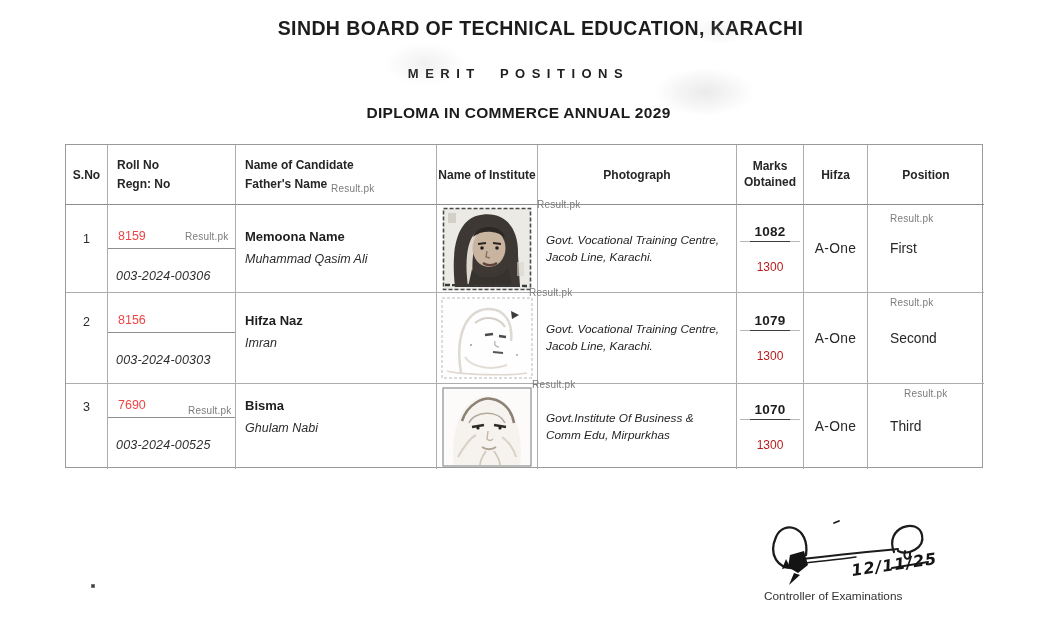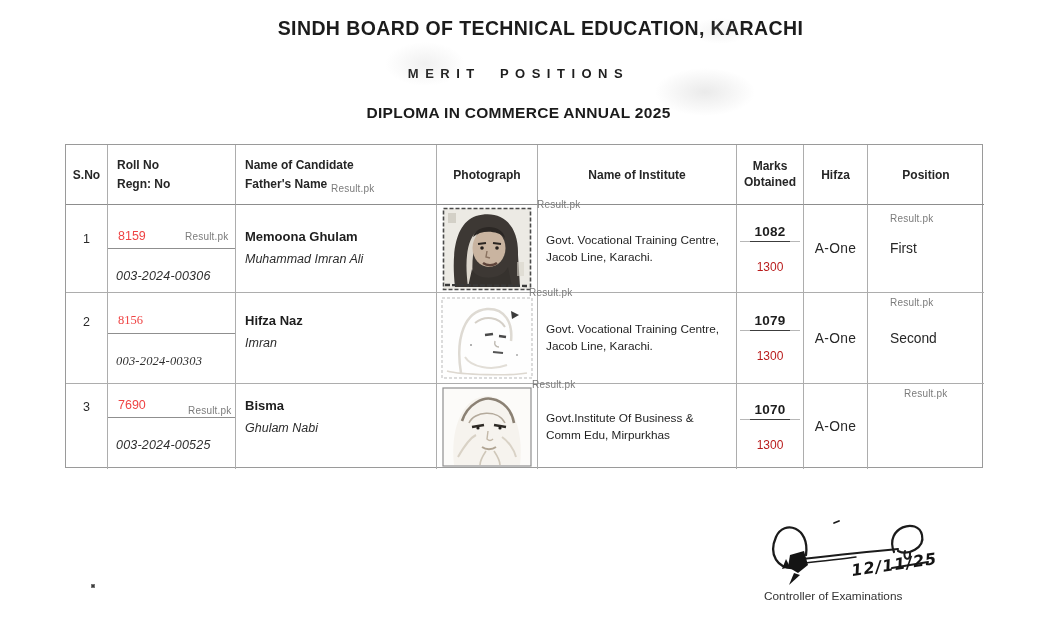--- a/index.html
+++ b/index.html
@@ -67,33 +67,33 @@
   .h-left { align-items: flex-start; padding-left: 9px; }
   .h .ln { line-height: 1.55; }
   .h .italic-ln { }
   .h-marks { text-align: center; line-height: 1.3; padding: 0 6px; }
 
   
   .sno-cell { justify-content: flex-start; font-size: 12.5px; color: #2a2a2a; }
   .r1.sno-cell { padding-top: 27px; } .r2.sno-cell { padding-top: 22px; } .r3.sno-cell { padding-top: 16px; }
 
   .roll-cell { justify-content: flex-start; align-items: stretch; }
-  .r1.roll-cell { padding-top: 24px; } .r2.roll-cell { padding-top: 20px; font-family: Liberation Serif, serif; } .r3.roll-cell { padding-top: 14px; }
+  .r1.roll-cell { padding-top: 24px; } .r2.roll-cell { padding-top: 20px; } .r3.roll-cell { padding-top: 14px; }
   .roll-top { font-size: 12.5px; padding: 0 0 5px 10px; border-bottom: 1px solid #8f8f8f; color: #ef4444; }
   .regn { font-style: italic; font-size: 12.5px; padding: 5px 0 0 8px; color: #2e2e2e; letter-spacing: .2px; margin-top: 15px; }
 
   .name-cell { justify-content: flex-start; align-items: flex-start; padding-left: 9px; }
   .r1.name-cell { padding-top: 24px; } .r2.name-cell { padding-top: 20px; } .r3.name-cell { padding-top: 14px; }
   .cand-name { font-weight: bold; font-size: 13px; color: #1e1e1e; }
   .father-name { font-style: italic; font-size: 12.5px; margin-top: 8px; color: #2c2c2c; }
 
   .photo-cell { justify-content: center; }
   .photo-cell svg { display: block; }
 
-  .inst-cell { align-items: flex-end; padding: 0 12px 0 8px; }
+  .inst-cell { align-items: flex-end; padding: 0 12px 0 8px; font-style: italic; }
   .inst-text { font-size: 11.8px; line-height: 1.4; color: #1f1f1f; }
 
   .marks-cell .frac { display: flex; align-items: flex-end; }
   .marks-cell .fdash { width: 10px; border-bottom: 1px solid #b7b7b7; height: 1px; }
   .marks-cell .fnum { font-weight: bold; font-size: 13.5px; padding: 0 4px 2px;
                       border-bottom: 1.6px solid #3c3c3c; color: #1d1d1d; letter-spacing: .3px; }
   .marks-cell .ftotal { font-size: 12px; margin-top: 18px; color: #b91c1c; }
 
   .grade-cell { font-size: 13.8px; color: #272727; letter-spacing: .3px; }
   .pos-cell { align-items: flex-start; justify-content: center; padding-left: 22px; font-size: 13.8px; color: #272727; }
@@ -113,64 +113,64 @@
   }
   .sig-label { position: absolute; left: 16px; top: 84px; font-size: 11.8px; color: #333; }
 </style>
 </head>
 <body>
 
 <div class="page">
 
   <div class="doc-title">SINDH BOARD OF TECHNICAL EDUCATION, KARACHI</div>
   <div class="doc-subtitle">MERIT POSITIONS</div>
-  <div class="doc-examtitle">DIPLOMA IN COMMERCE ANNUAL 2025</div>
+  <div class="doc-examtitle">DIPLOMA IN COMMERCE ANNUAL 2029</div>
 
   <div class="smudge sm1"></div>
   <div class="smudge sm2"></div>
   <div class="smudge sm3"></div>
   <div class="speck"></div>
 
   <div class="tbl">
 
     <div class="c h">
       <span>S.No</span>
     </div>
     <div class="c h h-left">
       <span class="ln">Roll No</span>
       <span class="ln">Regn: No</span>
     </div>
     <div class="c h h-left">
       <span class="ln">Name of Candidate</span>
       <span class="ln italic-ln">Father's Name</span>
     </div>
     <div class="c h">
+      <span>Name of Institute</span>
+    </div>
+    <div class="c h">
       <span>Photograph</span>
-    </div>
-    <div class="c h">
-      <span>Name of Institute</span>
     </div>
     <div class="c h h-marks">
       <span>Marks Obtained</span>
     </div>
     <div class="c h">
       <span>Hifza</span>
     </div>
     <div class="c h col-last">
       <span>Position</span>
     </div>
 
     <div class="c sno-cell r1">1</div>
     <div class="c roll-cell r1">
       <div class="roll-top">8159</div>
       <div class="regn">003-2024-00306</div>
     </div>
     <div class="c name-cell r1">
-      <div class="cand-name">Memoona Ghulam</div>
-      <div class="father-name">Muhammad Imran Ali</div>
+      <div class="cand-name">Memoona Name</div>
+      <div class="father-name">Muhammad Qasim Ali</div>
     </div>
     <div class="c photo-cell">
       <svg width="90" height="84" viewBox="0 0 90 84">
         <rect x="1.5" y="1.5" width="87" height="81" fill="#eceae4" stroke="#4a4a4a" stroke-width="1.6" stroke-dasharray="4 2"></rect>
         <path d="M13 80 C9 44 14 16 34 9 C60 2 77 18 76 48 L78 80 Z" fill="#3d3834"></path>
         <path d="M26 80 C22 50 26 30 36 24 C30 44 29 62 32 80 Z" fill="#dcd6cc"></path>
         <ellipse cx="47" cy="41" rx="16.5" ry="19" fill="#c9b4a0"></ellipse>
         <path d="M31 30 C34 17 60 16 63 31 C55 23 39 23 31 30 Z" fill="#2b2724"></path>
         <path d="M36 37 L44 36 M51 36 L59 37" stroke="#2a2521" stroke-width="2.2" fill="none"></path>
         <circle cx="40" cy="41" r="1.8" fill="#241f1c"></circle>
@@ -266,20 +266,21 @@
     </div>
     <div class="c marks-cell row-last">
       <div class="frac">
         <span class="fdash"></span>
           <span class="fnum">1070</span>
           <span class="fdash"></span>
       </div>
       <div class="ftotal">1300</div>
     </div>
     <div class="c grade-cell row-last">A-One</div>
+    <div class="c pos-cell col-last row-last">Third</div>
   </div>
 
   <span class="wm" style="left:283px;top:183px">Result.pk</span>
   <span class="wm" style="left:137px;top:231px">Result.pk</span>
   <span class="wm" style="left:489px;top:199px">Result.pk</span>
   <span class="wm" style="left:842px;top:213px">Result.pk</span>
   <span class="wm" style="left:481px;top:287px">Result.pk</span>
   <span class="wm" style="left:842px;top:297px">Result.pk</span>
   <span class="wm" style="left:484px;top:379px">Result.pk</span>
   <span class="wm" style="left:856px;top:388px">Result.pk</span>

